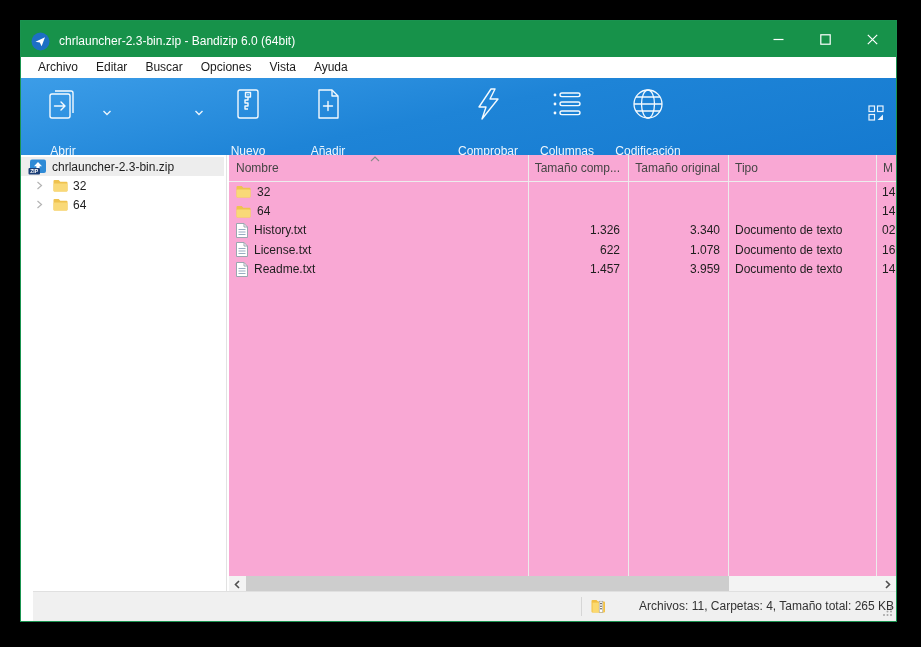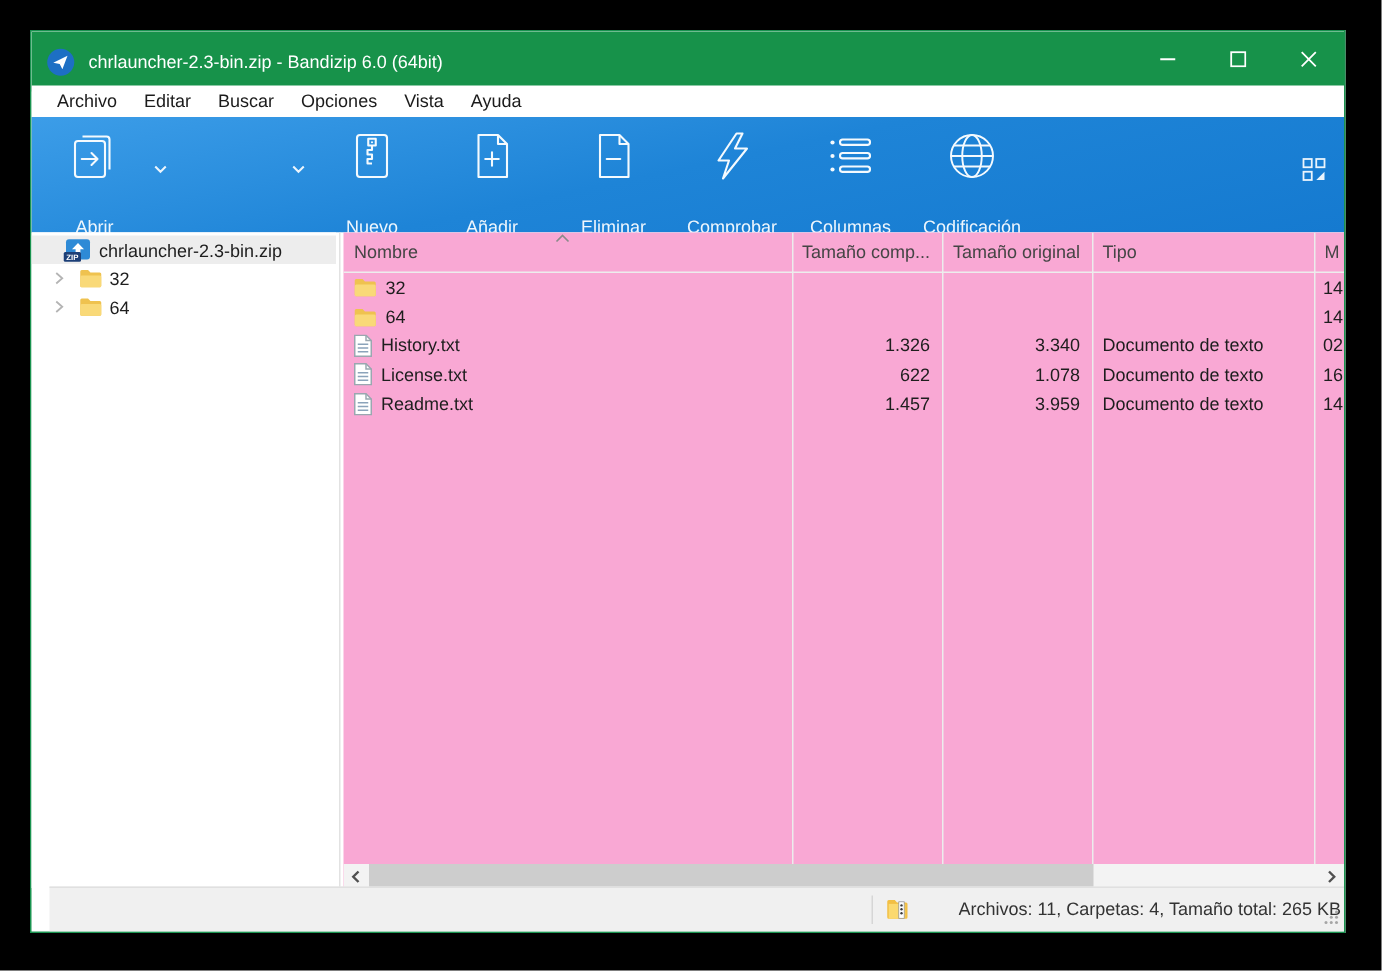--- a/index.html
+++ b/index.html
@@ -27,21 +27,21 @@
   .tb-btn{position:absolute;top:8px;display:flex;flex-direction:column;align-items:center;}
   .tb-btn svg{display:block;}
   .tb-label{color:#eef6fd;font-size:12px;margin-top:22px;white-space:nowrap;}
   .tb-drop{position:absolute;top:30px;width:12px;height:10px;}
   .tb-grid{position:absolute;top:27px;right:12px;width:16px;height:16px;}
   
   .content{position:absolute;left:0;top:134px;right:0;height:437px;background:#fff;}
   .sidebar{position:absolute;left:0;top:0;width:203px;bottom:0;background:#fff;overflow:hidden;}
   .splitter{position:absolute;left:205px;top:0;bottom:0;width:1px;background:#e2e2e2;}
   .tree-row{position:relative;height:19px;display:flex;align-items:center;font-size:12px;color:#1e1e1e;white-space:nowrap;}
-  .tree-root{margin-top:2px;background:#ededed;padding-left:21px;}
+  .tree-root{margin-top:2px;background:#ededed;padding-left:7px;}
   .tree-child{padding-left:15px;}
   .tree-chevron{width:7px;height:9px;margin-right:10px;flex:0 0 auto;}
   .tree-icon{margin-right:5px;flex:0 0 auto;}
   
   .filelist{position:absolute;left:208px;top:0;right:0;bottom:0;overflow:hidden;background:#f9a8d4;}
   .colsep{position:absolute;top:0;bottom:16px;width:1px;background:#ececec;}
   .list-header{position:relative;display:grid;grid-template-columns:299px 100px 100px 148px 60px;height:26px;border-bottom:1px solid #ededed;width:707px;}
   .hcell{font-size:12px;color:#454545;display:flex;align-items:center;overflow:hidden;white-space:nowrap;}
   .hcell.left{padding-left:7px;}
   .hcell.right{justify-content:flex-end;padding-right:8px;}
@@ -136,28 +136,20 @@
     <div class="tb-btn" style="left:194px;width:66px;">
       <svg width="36" height="36" viewBox="0 0 36 36" fill="none" stroke="#f4fafe" stroke-width="1.4" stroke-linejoin="round">
         <rect x="8" y="4" width="20" height="28" rx="2"></rect>
         <rect x="15.5" y="6.5" width="5" height="4.5"></rect>
         <path d="M18 8.8 h0.01" stroke-linecap="round"></path>
         <path d="M18 11 v3 h-3 v3 h3 v3 h-3 v3 h3"></path>
       </svg>
       <span class="tb-label">Nuevo</span>
     </div>
 
-    <div class="tb-btn" style="left:354px;width:68px;">
-      <svg width="36" height="36" viewBox="0 0 36 36" fill="none" stroke="#f4fafe" stroke-width="1.4" stroke-linejoin="round">
-        <path d="M9 4 h13 l6 6 v22 h-19 z"></path>
-        <path d="M22 4 v6 h6"></path>
-        <path d="M13.5 20 h9" stroke-linecap="round"></path>
-      </svg>
-      <span class="tb-label">Eliminar</span>
-    </div>
 
     <div class="tb-btn" style="left:432px;width:70px;">
       <svg width="36" height="36" viewBox="0 0 36 36" fill="none" stroke="#f4fafe" stroke-width="1.4" stroke-linejoin="round">
         <path d="M21 3 L9 21 h7 L12 33 L28 13 h-8 L25 3 z"></path>
       </svg>
       <span class="tb-label">Comprobar</span>
     </div>
 
     <div class="tb-btn" style="left:511px;width:70px;">
       <svg width="36" height="36" viewBox="0 0 36 36" fill="none" stroke="#f4fafe" stroke-width="1.4">

